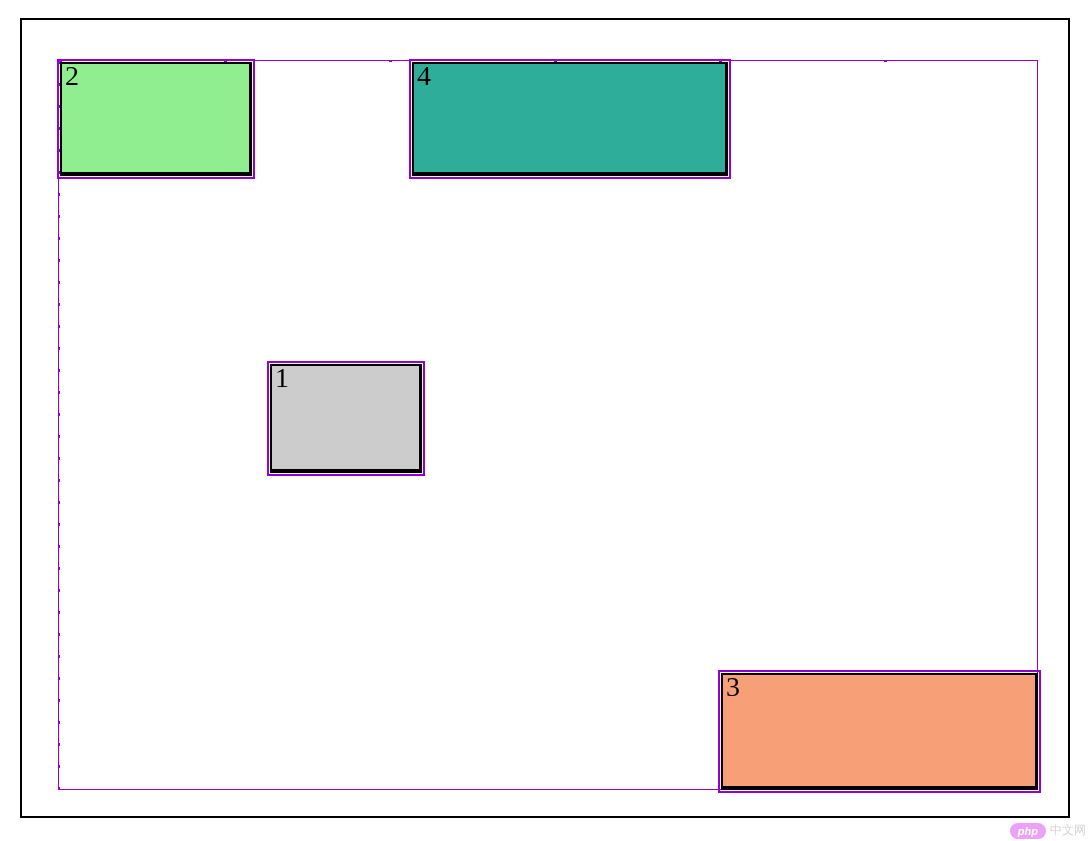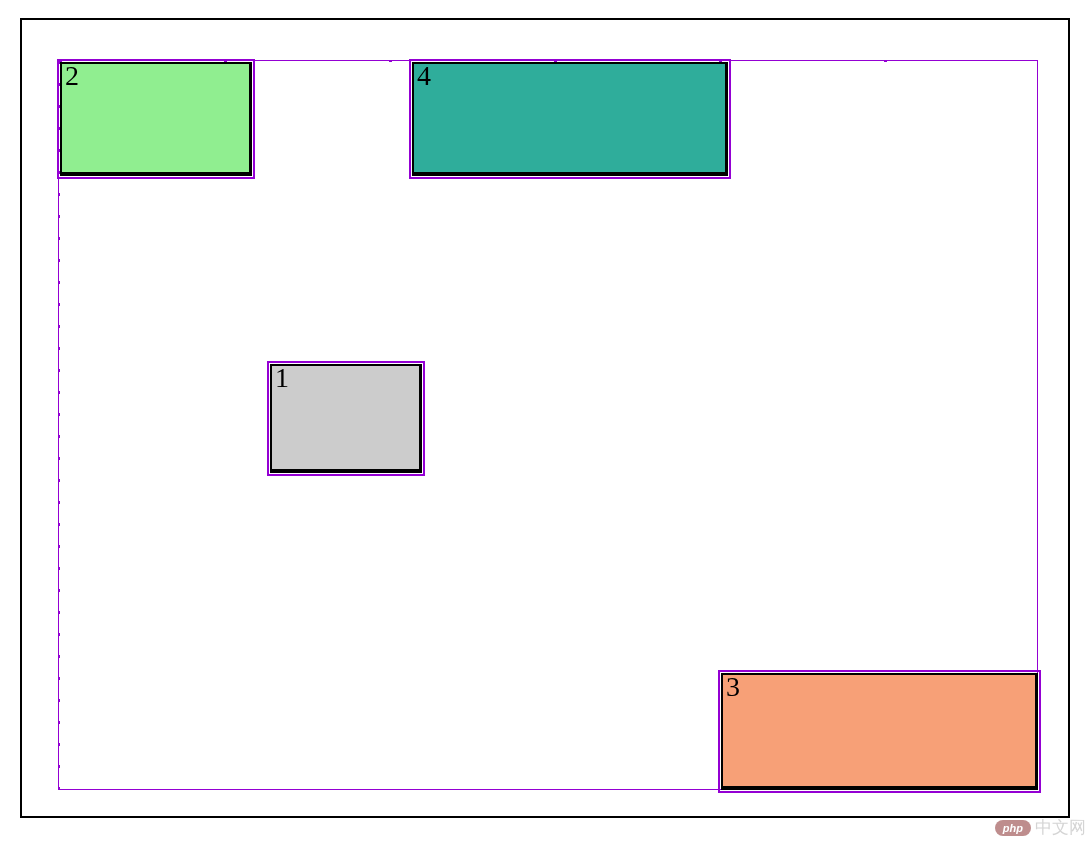--- a/index.html
+++ b/index.html
@@ -115,32 +115,32 @@
       position: absolute;
       right: 4px;
       bottom: 2px;
       display: flex;
       align-items: center;
       gap: 4px;
       opacity: 0.5;
     }
     
     .watermark-badge {
-      background: #7f1d1d;
+      background: #d946ef;
       color: #ffffff;
       font-size: 11px;
       font-style: italic;
       font-weight: bold;
       padding: 2px 8px;
       border-radius: 10px;
       font-family: Arial, sans-serif;
     }
     
     .watermark-text {
-      font-size: 17px;
+      font-size: 12px;
       color: #aaaaaa;
       font-family: Arial, sans-serif;
     }
   </style>
 </head>
 <body>
 
 <div class="outer-frame">
   <div class="grid-container">
     <div class="grid-top-dashes"></div>

